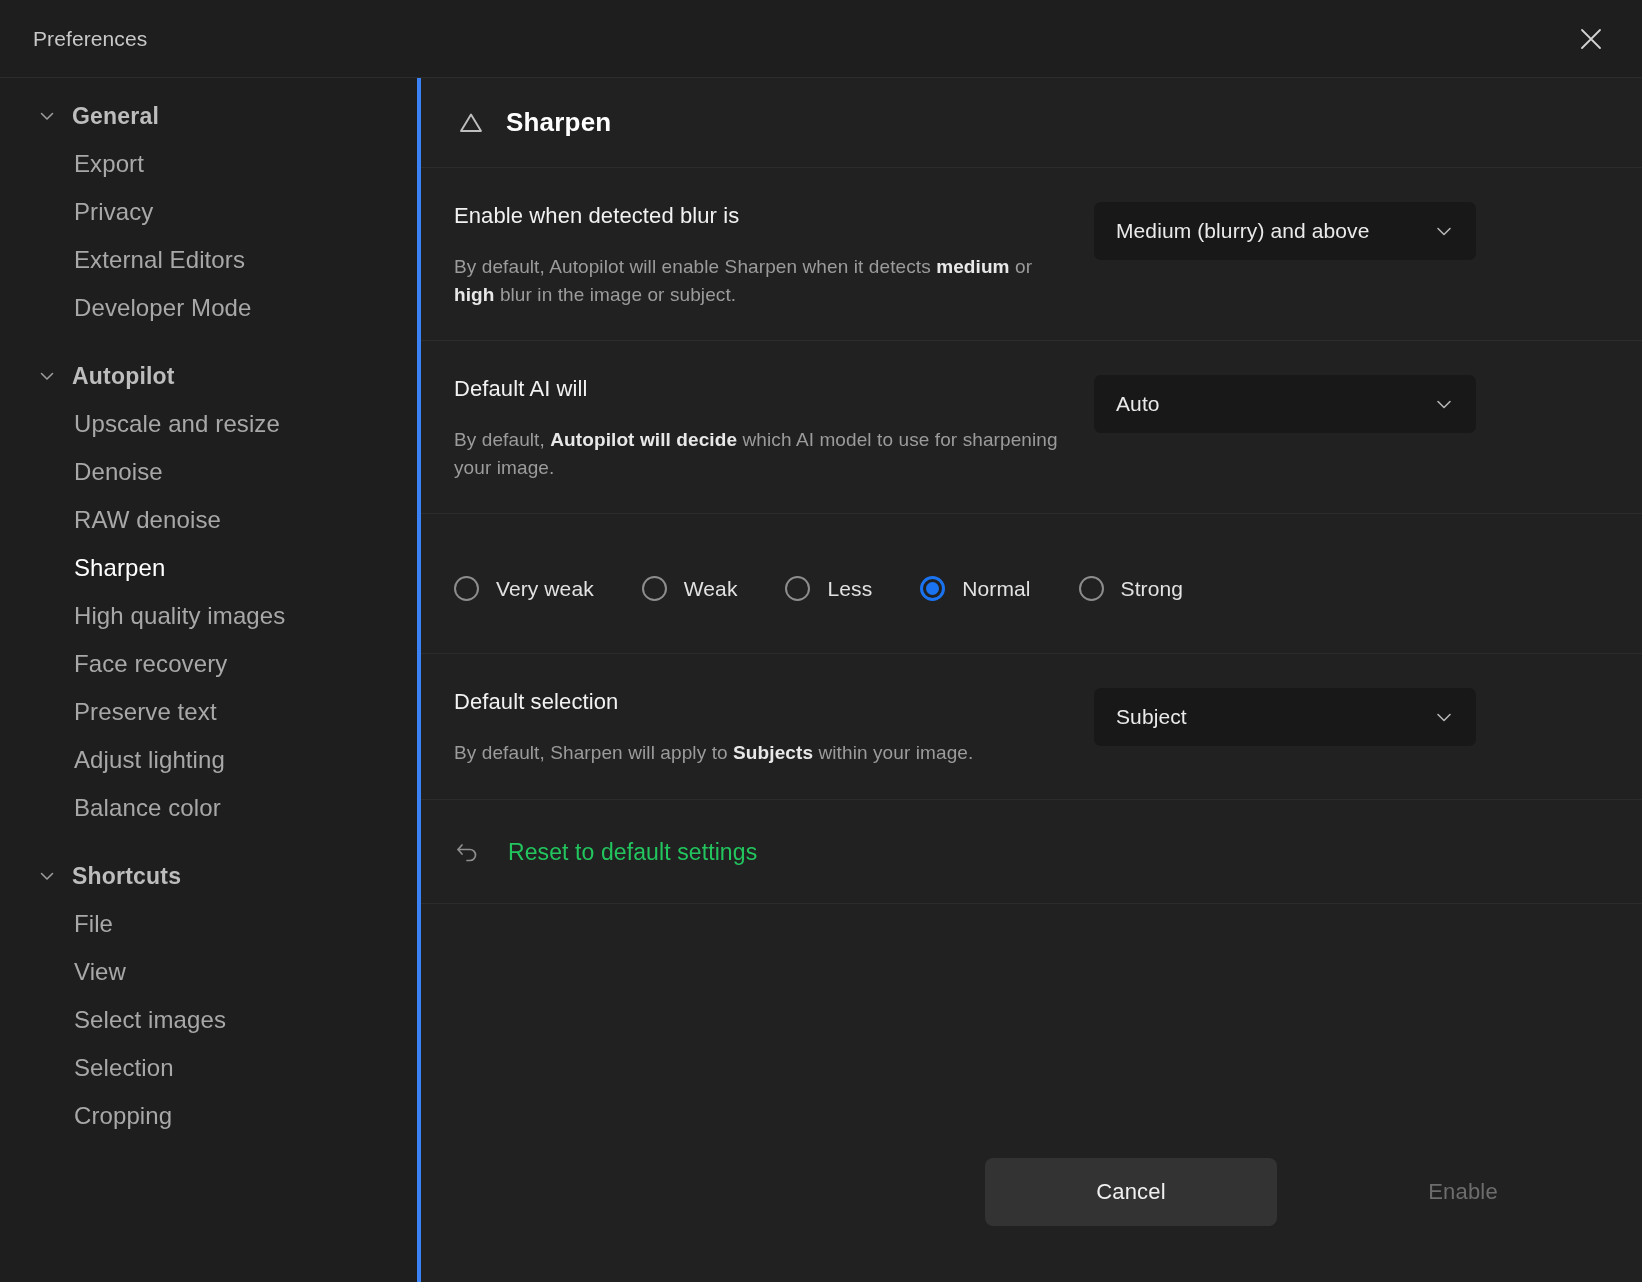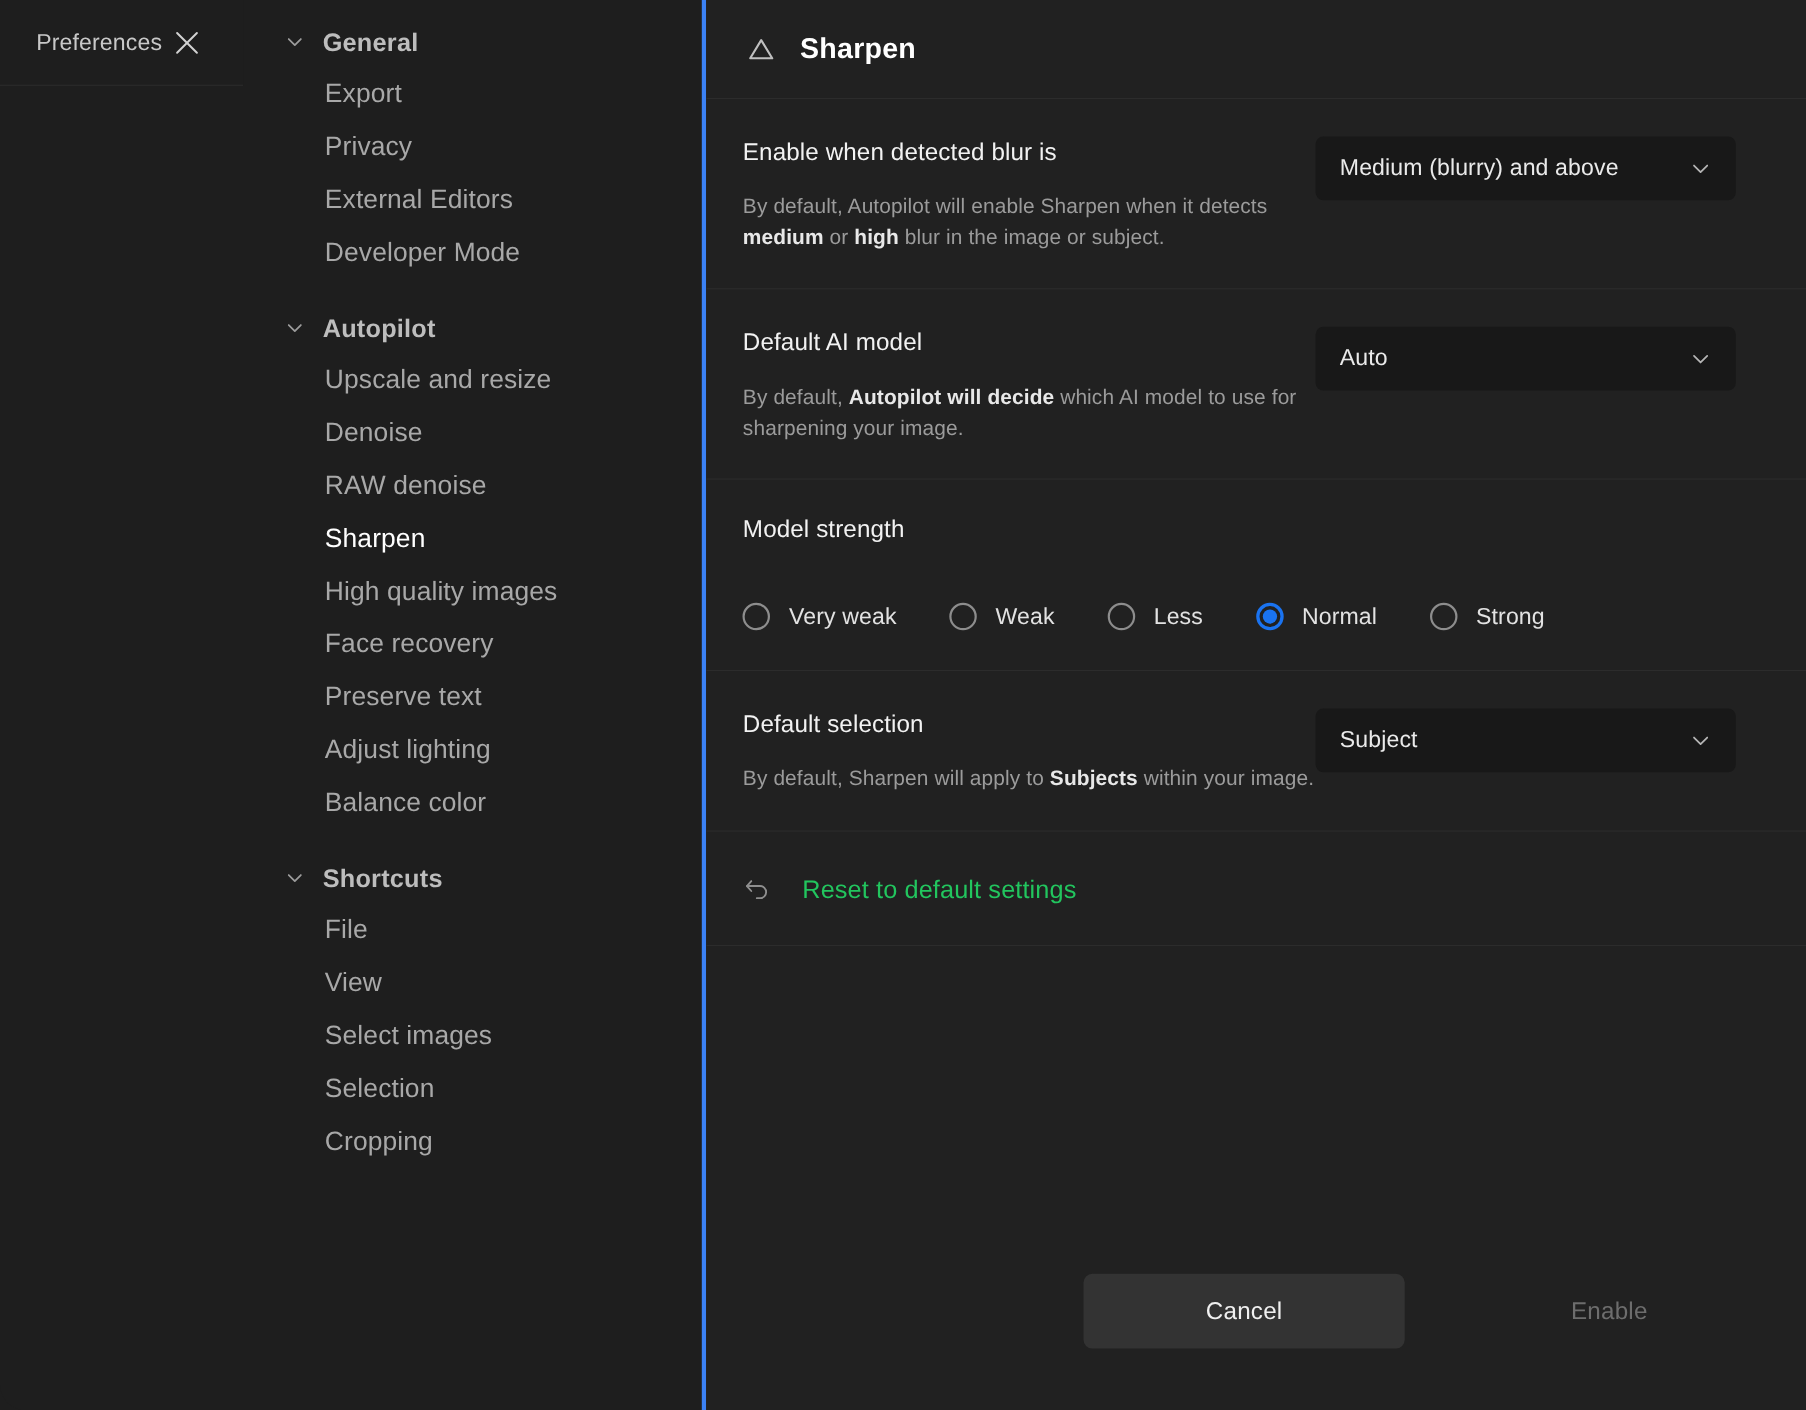--- a/index.html
+++ b/index.html
@@ -9,21 +9,21 @@
     height: 1282px;
     background: #1e1e1e;
     font-family: "Liberation Sans", sans-serif;
     overflow: hidden;
   }
 
   .window {
     width: 1642px;
     height: 1282px;
     display: flex;
-    flex-direction: row;
+    flex-direction: column;
     background: #1e1e1e;
     border-radius: 23px;
   }
 
   
   .titlebar {
     height: 78px;
     flex: 0 0 78px;
     background: #1e1e1e;
     border-bottom: 1px solid #2c2c2c;
@@ -398,37 +398,36 @@
                 <svg width="20" height="20" viewBox="0 0 20 20" aria-hidden="true">
                   <path d="M4 7.5 L10 13.5 L16 7.5" stroke="#b5b5b5" stroke-width="1.6" fill="none" stroke-linecap="round" stroke-linejoin="round"></path>
                 </svg>
               </span>
             </div>
           </div>
         </div>
 
         <div class="setting-row">
           <div class="setting-text">
-            <div class="setting-title">Default AI model</div>
+            <div class="setting-title">Default AI will</div>
             <div class="setting-desc">By default, <b>Autopilot will decide</b> which AI model to use for sharpening your image.</div>
           </div>
           <div class="setting-control">
             <div class="dropdown">
               <span class="dropdown-value">Auto</span>
               <span class="dropdown-caret">
                 <svg width="20" height="20" viewBox="0 0 20 20" aria-hidden="true">
                   <path d="M4 7.5 L10 13.5 L16 7.5" stroke="#b5b5b5" stroke-width="1.6" fill="none" stroke-linecap="round" stroke-linejoin="round"></path>
                 </svg>
               </span>
             </div>
           </div>
         </div>
 
         <div class="setting-row stacked">
-          <div class="setting-title">Model strength</div>
           <div class="radio-group">
             <div class="radio-option">
               <span class="radio-mark"></span>
               <span class="radio-label">Very weak</span>
             </div>
             <div class="radio-option">
               <span class="radio-mark"></span>
               <span class="radio-label">Weak</span>
             </div>
             <div class="radio-option">

